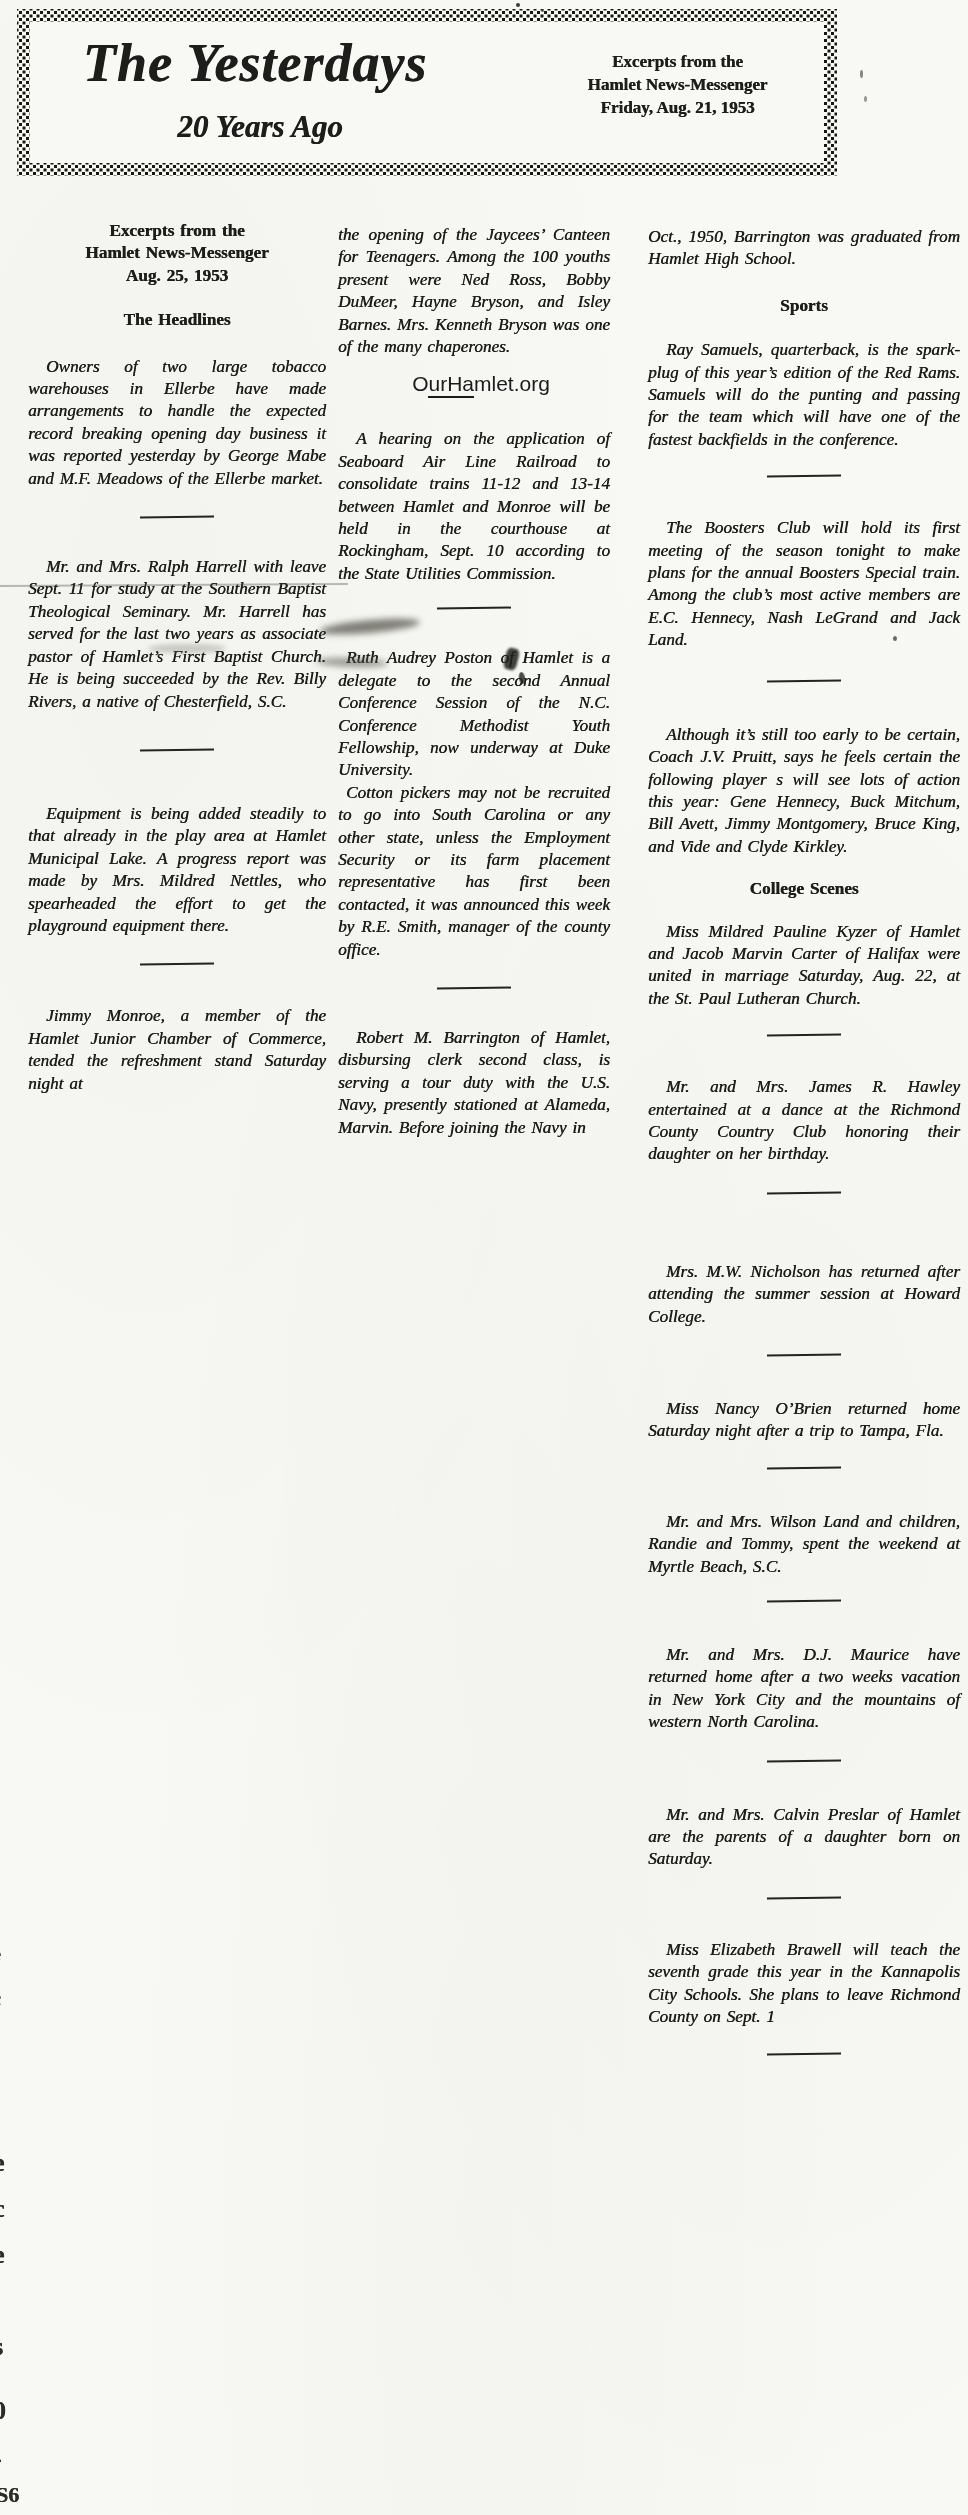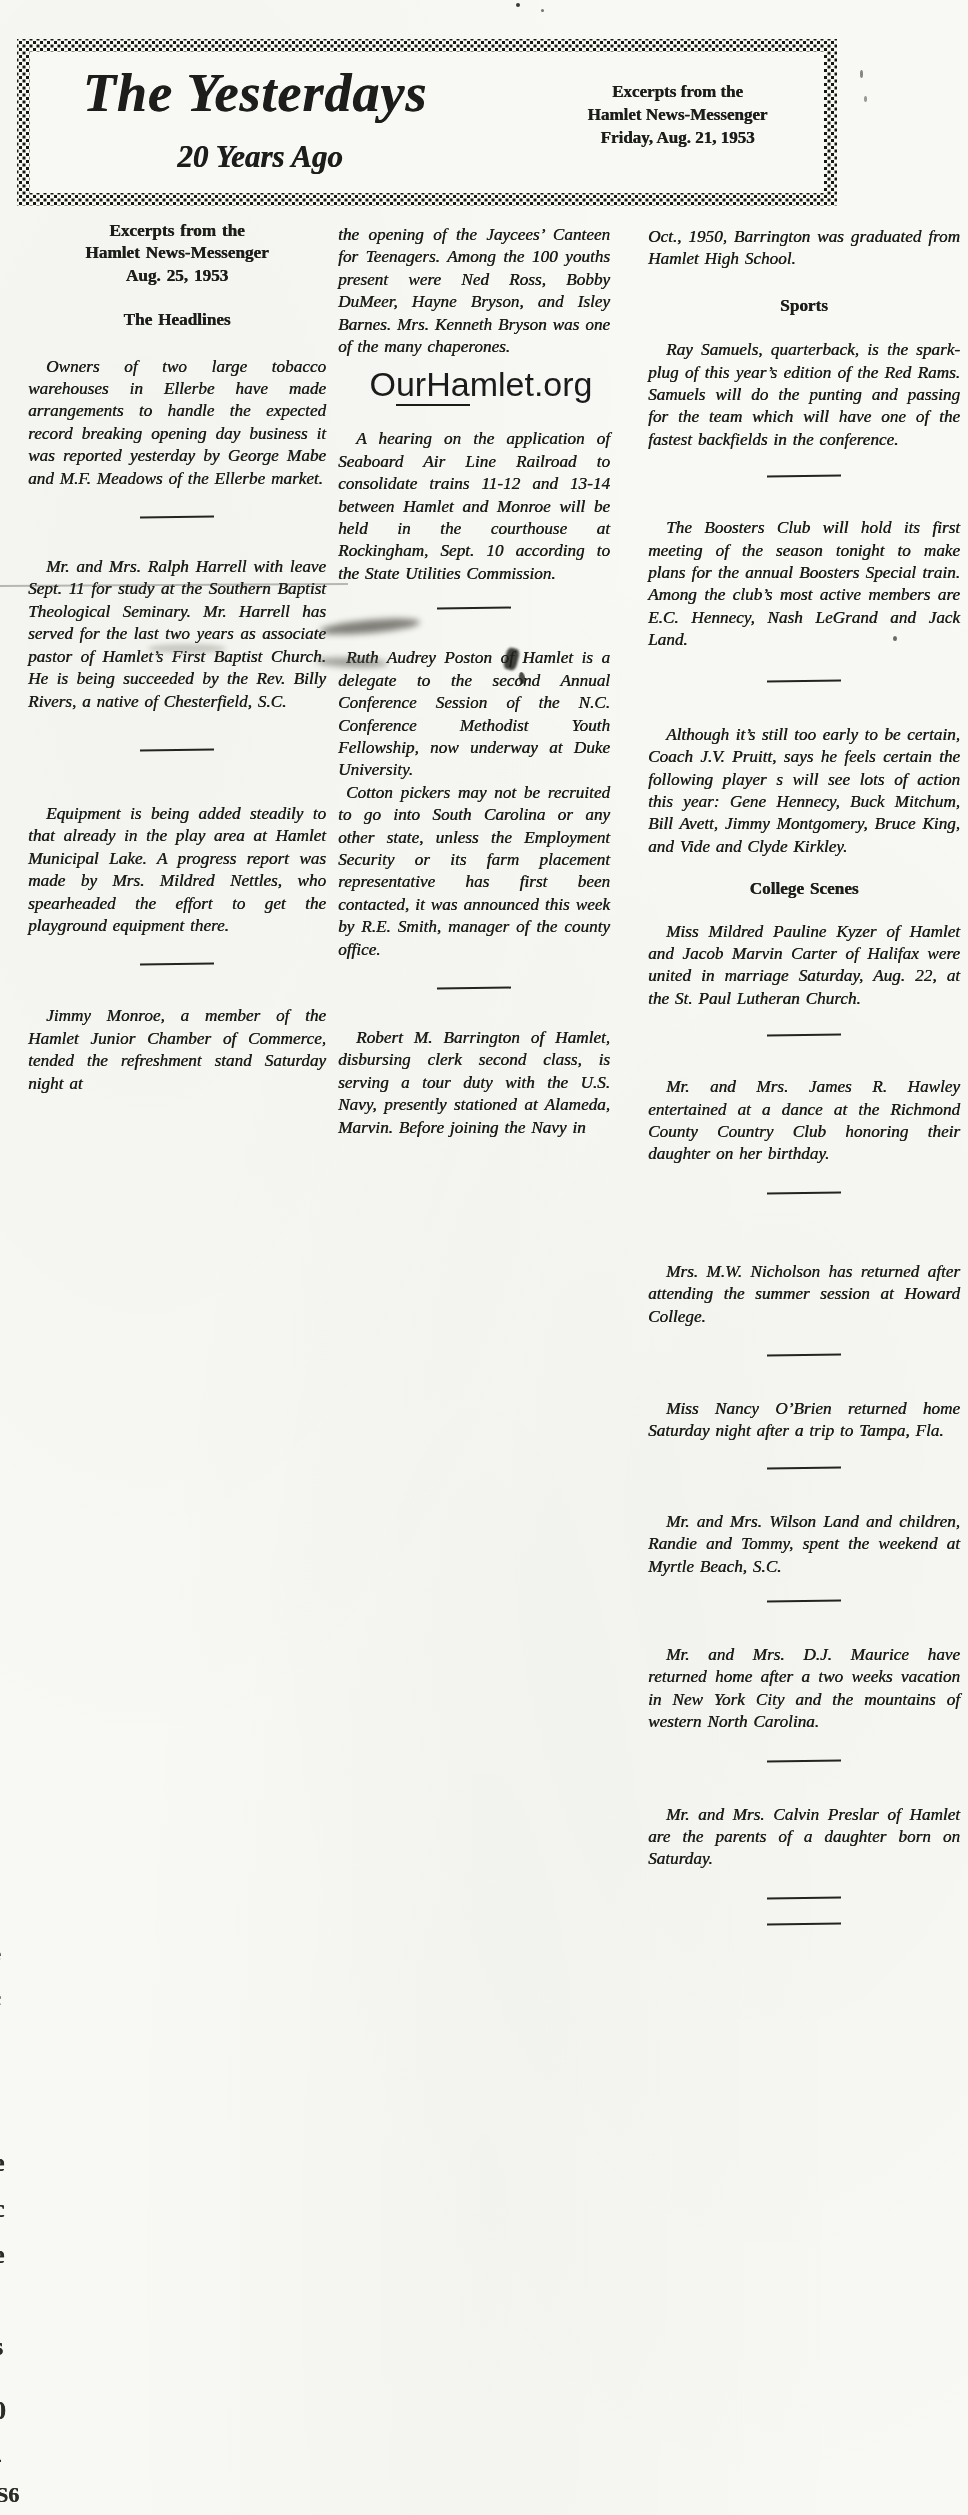--- a/index.html
+++ b/index.html
@@ -12,21 +12,21 @@
   .page{
     position:absolute;inset:0;overflow:hidden;
     background:
       radial-gradient(ellipse at 15% 25%, rgba(0,0,0,0.025), transparent 45%),
       radial-gradient(ellipse at 80% 60%, rgba(0,0,0,0.02), transparent 50%),
       radial-gradient(ellipse at 50% 90%, rgba(0,0,0,0.02), transparent 55%),
       #f8f8f4;
   }
   
   .masthead{
-    position:absolute;left:17px;top:39px;width:820px;height:167px;
+    position:absolute;left:17px;top:9px;width:820px;height:167px;
     box-sizing:border-box;padding:13px;
     background-color:#f8f8f4;
     background-image:
       radial-gradient(circle,#17170f 1.55px,transparent 1.95px),
       radial-gradient(circle,#17170f 1.55px,transparent 1.95px);
     background-size:7px 7px;
     background-position:0 0,3.5px 3.5px;
   }
   .masthead-inner{position:relative;width:100%;height:100%;background:#f8f8f4;}
   .mh-title{
@@ -59,21 +59,21 @@
   .indent{text-indent:18px;}
   .indent-sm{text-indent:8px;}
   .divider{
     border:none;border-top:2.6px solid #23231f;width:74px;
     margin:0 auto;transform:rotate(-0.6deg);
   }
   
   .watermark{
     margin-top:10px;text-align:center;padding-left:14px;
     font-family:"Liberation Sans","DejaVu Sans",sans-serif;
-    font-size:34px;line-height:32px;color:#1b1b1b;font-weight:normal;
+    font-size:21px;line-height:32px;color:#1b1b1b;font-weight:normal;
   }
   .wm-u{border-bottom:2.6px solid #1b1b1b;padding-bottom:1px;}
   
   .scan-crease{
     position:absolute;left:0;top:584px;width:348px;height:1.6px;
     background:rgba(70,70,62,0.35);transform:rotate(-0.35deg);
   }
   .smudge{position:absolute;border-radius:50%;}
   .smudge-a{left:320px;top:620px;width:100px;height:13px;background:#4d4c44;filter:blur(3px);opacity:.7;transform:rotate(-5deg);}
   .smudge-b{left:316px;top:658px;width:72px;height:9px;background:#56554c;filter:blur(3px);opacity:.55;transform:rotate(2deg);}
@@ -152,20 +152,21 @@
     <p class="indent" style="margin-top:67px">Mrs. M.W. Nicholson has returned after attending the summer session at Howard College.</p>
     <hr class="divider" style="margin-top:26px">
     <p class="indent" style="margin-top:42px">Miss Nancy O’Brien returned home Saturday night after a trip to Tampa, Fla.</p>
     <hr class="divider" style="margin-top:24px">
     <p class="indent" style="margin-top:42px">Mr. and Mrs. Wilson Land and children, Randie and Tommy, spent the weekend at Myrtle Beach, S.C.</p>
     <hr class="divider" style="margin-top:22px">
     <p class="indent" style="margin-top:42px">Mr. and Mrs. D.J. Maurice have returned home after a two weeks vacation in New York City and the mountains of western North Carolina.</p>
     <hr class="divider" style="margin-top:26px">
     <p class="indent" style="margin-top:42px">Mr. and Mrs. Calvin Preslar of Hamlet are the parents of a daughter born on Saturday.</p>
     <hr class="divider" style="margin-top:26px">
+    <p class="indent" style="margin-top:40px">Miss Elizabeth Brawell will teach the seventh grade this year in the Kannapolis City Schools. She plans to leave Richmond County on Sept. 1</p>
     <hr class="divider" style="margin-top:24px">
   </div>
 
   <div class="scan-crease"></div>
   <div class="smudge smudge-a"></div>
   <div class="smudge smudge-b"></div>
   <div class="smudge smudge-c"></div>
   <div class="smudge smudge-d"></div>
   <div class="smudge smudge-e"></div>
   <div class="speck speck-1"></div>

